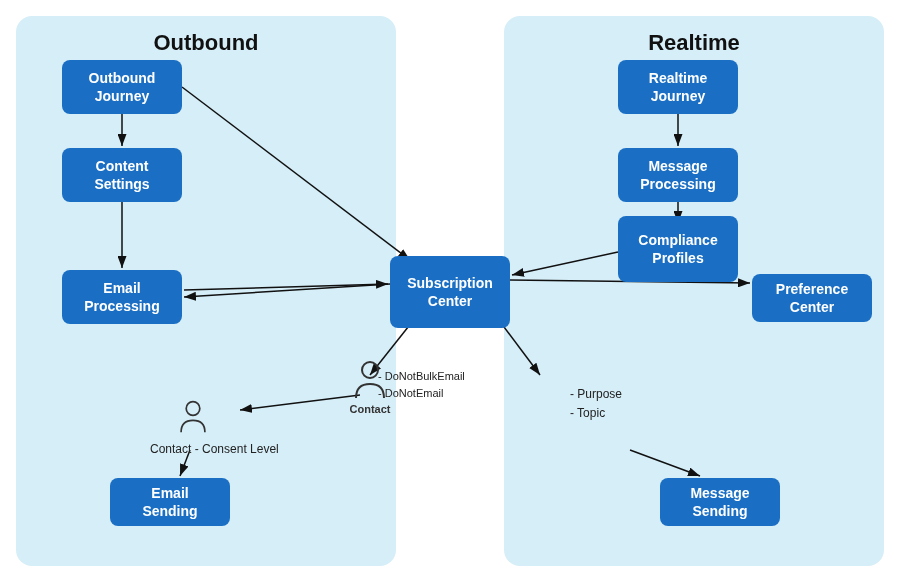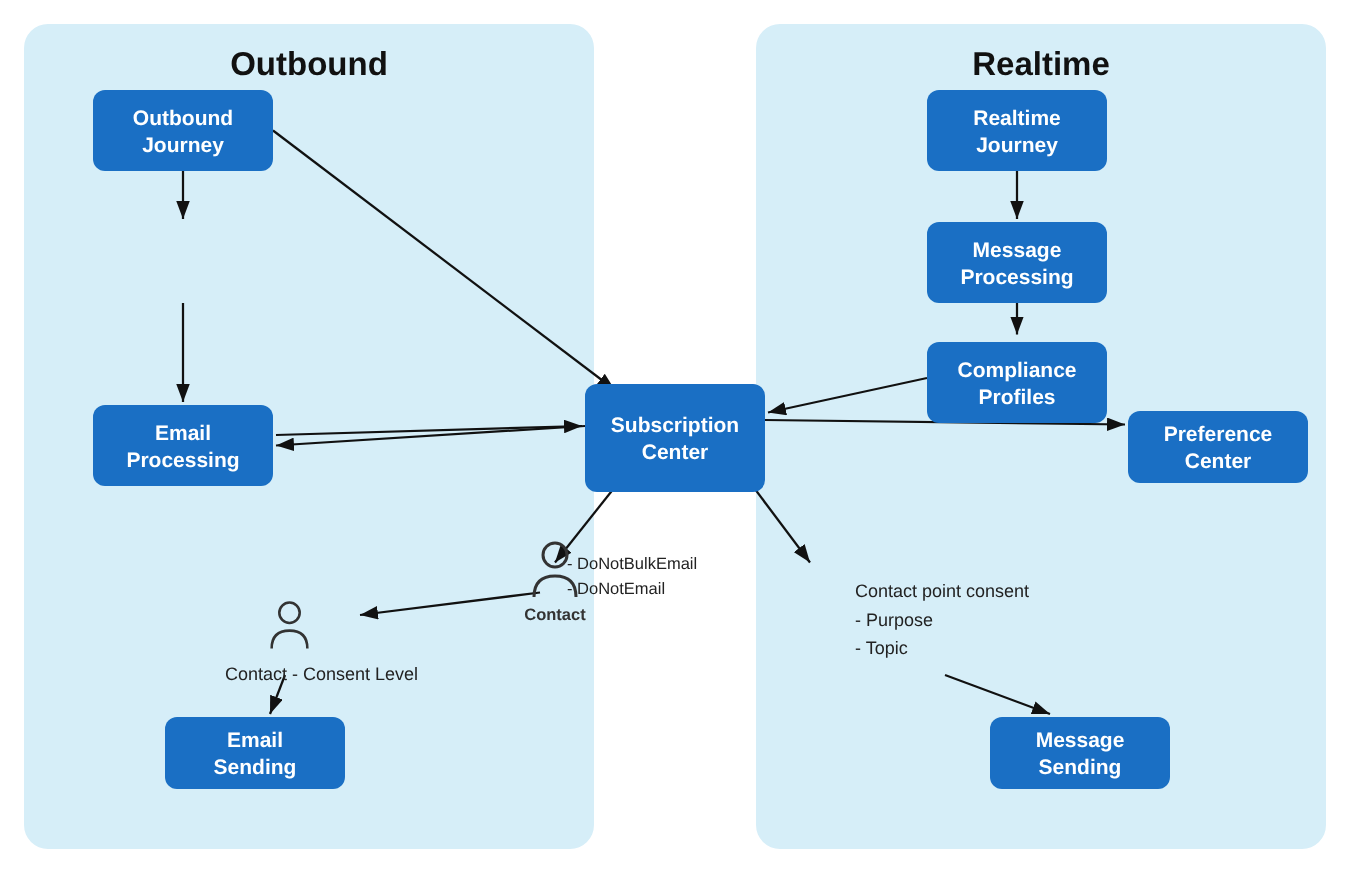--- a/index.html
+++ b/index.html
@@ -109,23 +109,23 @@
 
     #message-processing {
       width: 120px;
       height: 54px;
       left: 618px;
       top: 148px;
     }
 
     #compliance-profiles {
       width: 120px;
-      height: 54px;
+      height: 66px;
       left: 618px;
-      top: 228px;
+      top: 216px;
     }
 
     #preference-center {
       width: 120px;
       height: 48px;
       left: 752px;
       top: 274px;
     }
 
     #message-sending {
@@ -220,20 +220,24 @@
     <line x1="182" y1="87" x2="410" y2="260" stroke="#111" stroke-width="1.5" marker-end="url(#arrowhead)"></line>
 
     <line x1="184" y1="290" x2="388" y2="284" stroke="#111" stroke-width="1.5" marker-end="url(#arrowhead)"></line>
   </svg>
 
   <div class="blue-box" id="outbound-journey">
     <span style="white-space:pre-line">Outbound
 Journey</span>
   </div>
 
+  <div class="blue-box" id="content-settings">
+    <span style="white-space:pre-line">Content
+Settings</span>
+  </div>
 
   <div class="blue-box" id="email-processing">
     <span style="white-space:pre-line">Email
 Processing</span>
   </div>
 
   <div class="blue-box" id="email-sending">
     <span style="white-space:pre-line">Email
 Sending</span>
   </div>
@@ -283,18 +287,17 @@
 
   <div class="person-icon" style="left:168px; top:400px; width:50px;">
     <svg class="person-svg" width="28" height="34" viewBox="0 0 32 40">
       <circle cx="16" cy="10" r="8" fill="none" stroke="#333" stroke-width="2"></circle>
       <path d="M2 38 Q2 24 16 24 Q30 24 30 38" fill="none" stroke="#333" stroke-width="2"></path>
     </svg>
   </div>
   <div class="section-label" style="left:150px; top:440px;">Contact -  Consent Level</div>
 
   <div class="section-label" style="left:570px; top:385px;">
-    <div>Contact point consent</div>
     <div>- Purpose</div>
     <div>- Topic</div>
   </div>
 
 </div>
 
 </body></html>

